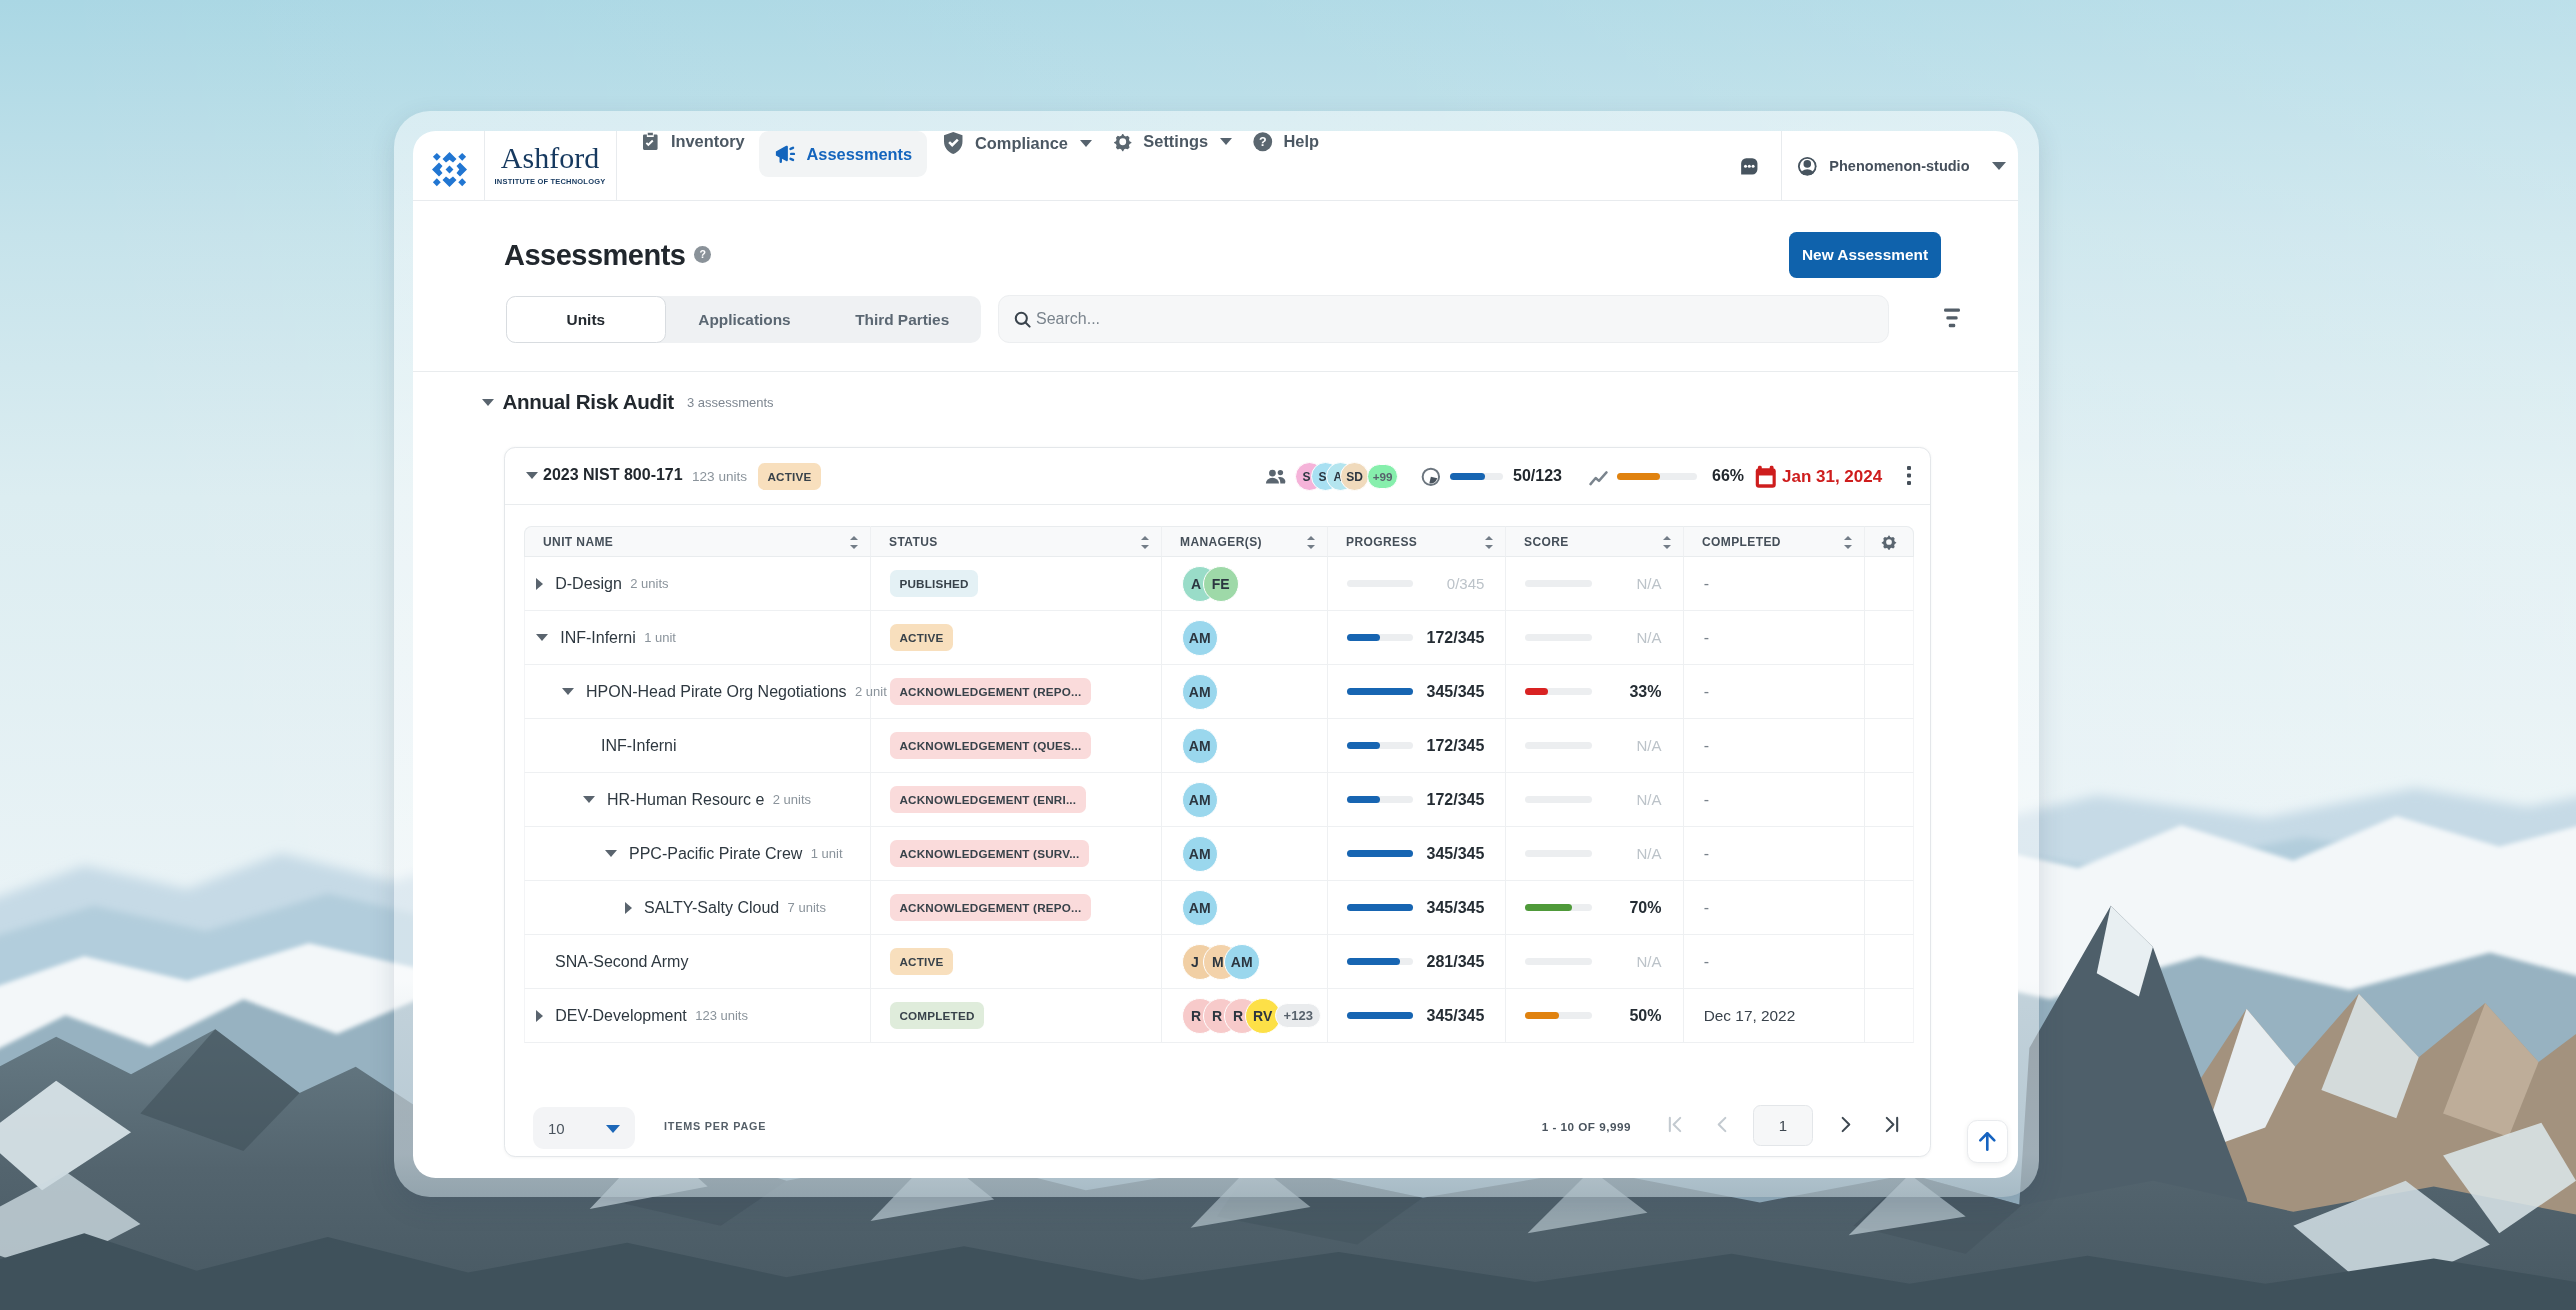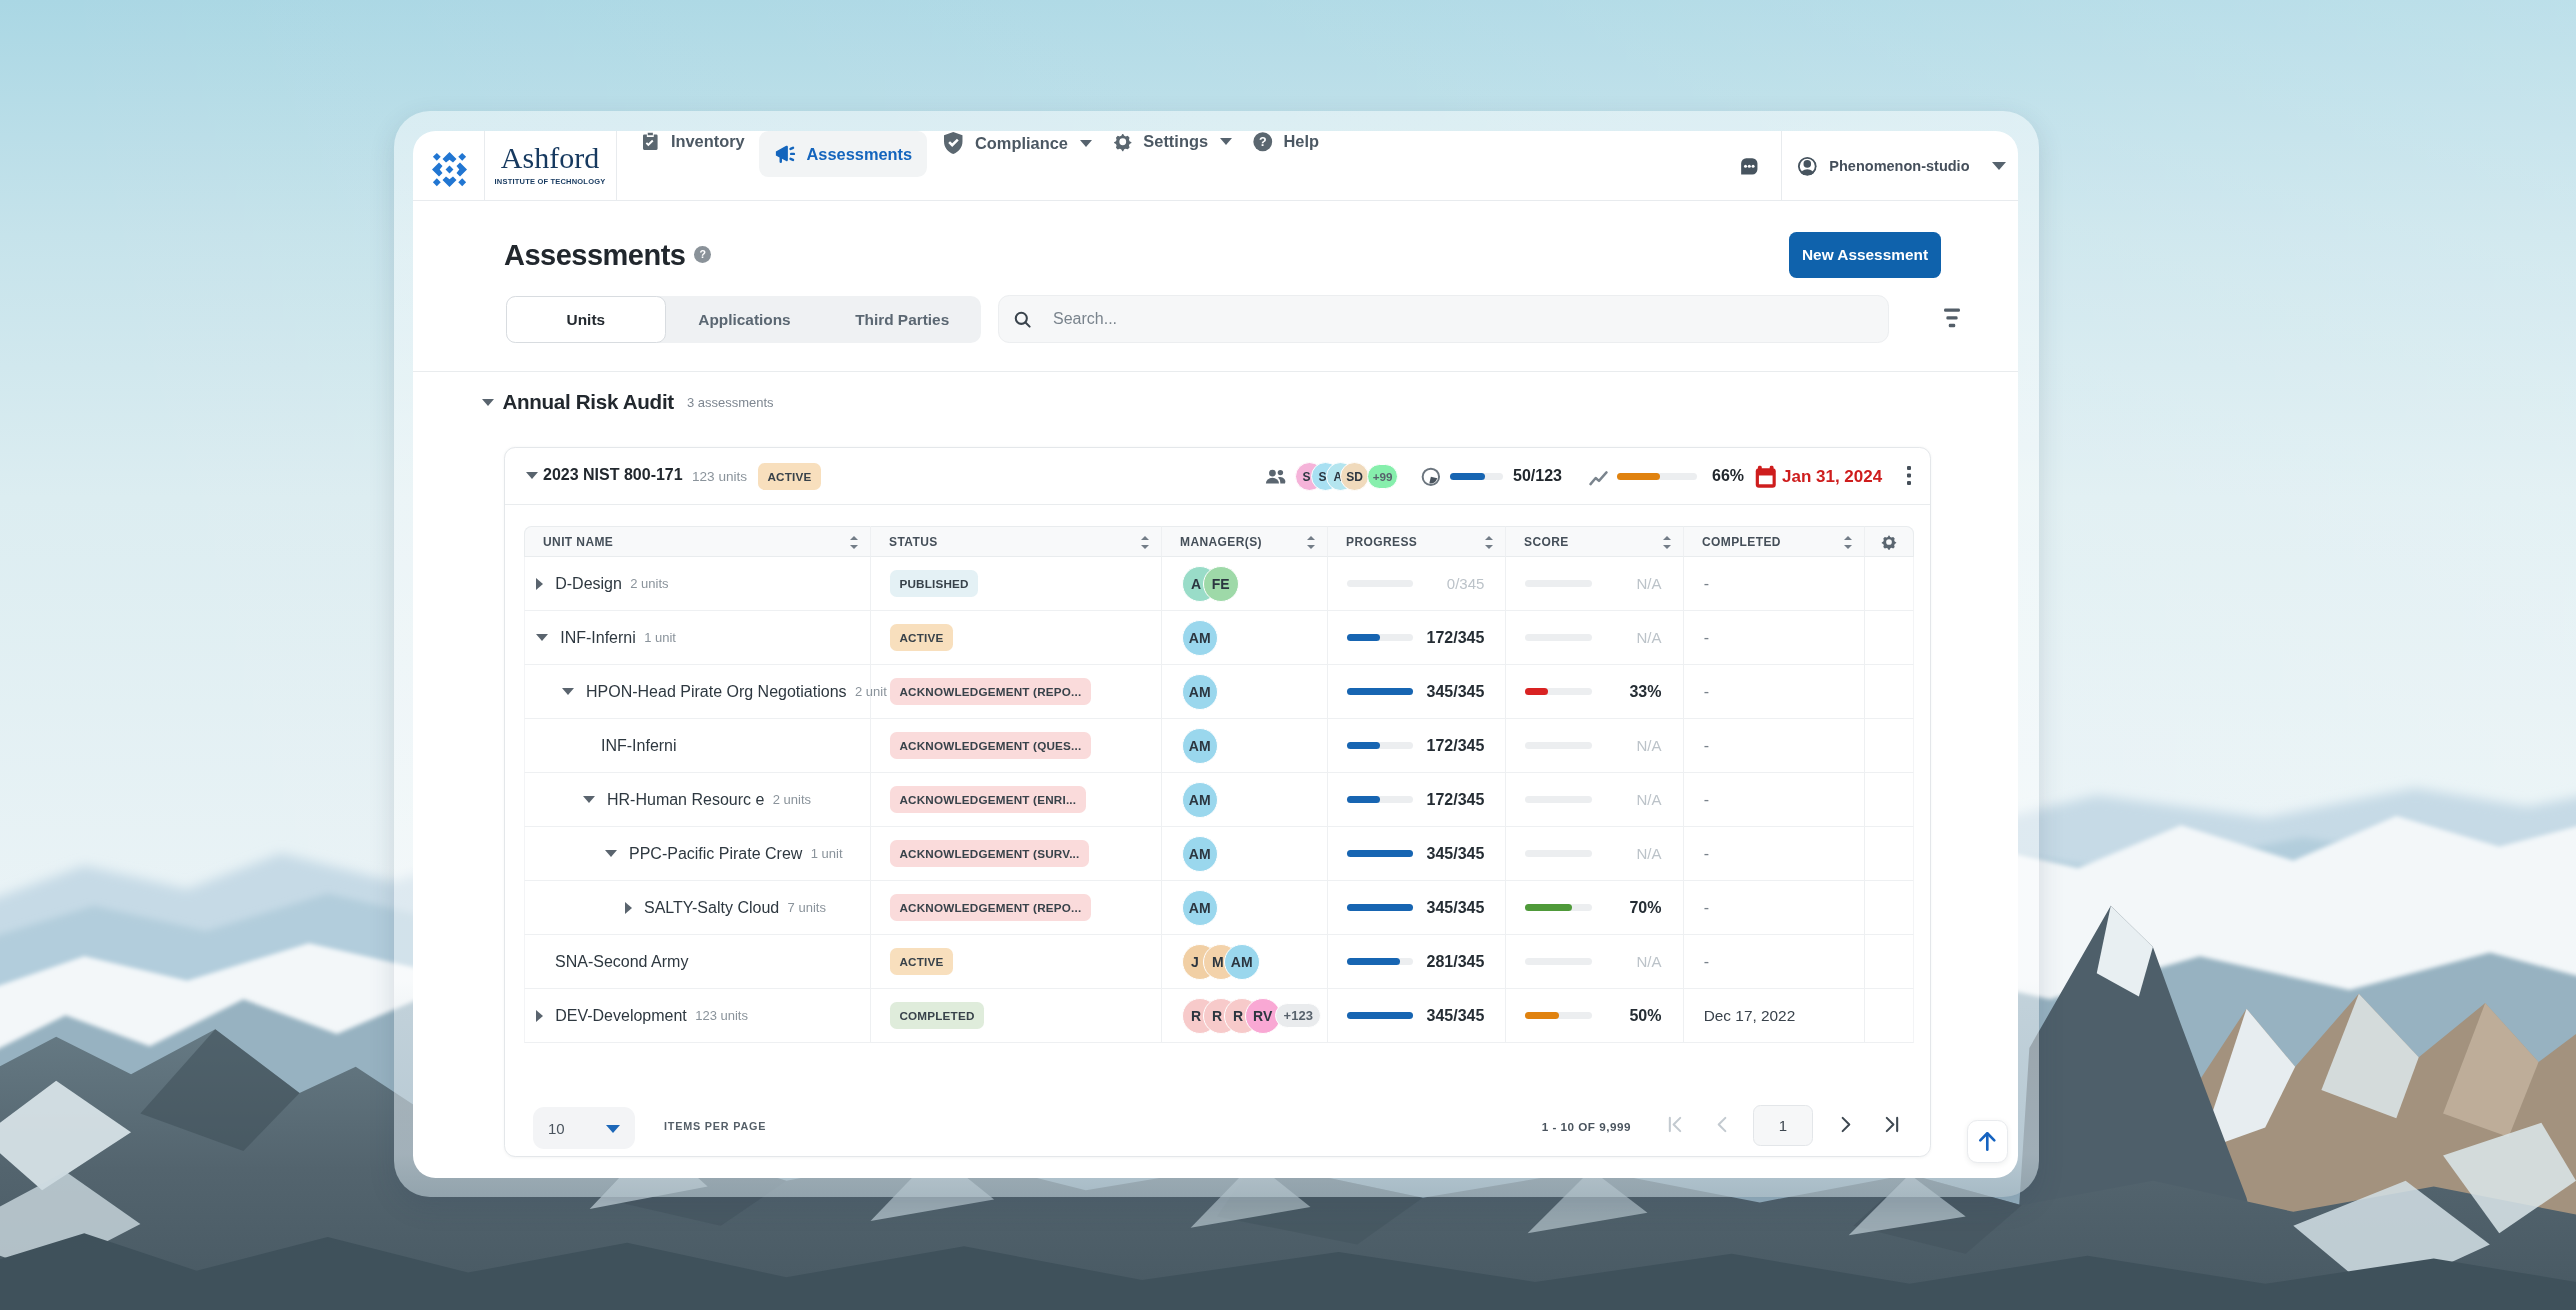--- a/index.html
+++ b/index.html
@@ -31,21 +31,21 @@
   .title { position:absolute; left:91px; top:108px; font-size:29px; font-weight:bold; color:#21272d; letter-spacing:-0.5px; display:flex; align-items:center; }
   .btn { position:absolute; left:1376px; top:101px; width:152px; height:46px; background:#0f62ac;
     border-radius:7.5px; color:#fff; font-size:15.4px; font-weight:bold; display:flex; align-items:center; justify-content:center; }
 
   
   .tabs { position:absolute; left:93px; top:165px; width:475px; height:47px; background:#eff1f3; border-radius:10.3px; display:flex; }
   .tab { flex:1; display:flex; align-items:center; justify-content:center; font-size:15.4px; font-weight:bold; color:#5b6772; }
   .tab.active { background:#ffffff; border:0.9px solid #d8dce0; border-radius:9.4px; color:#23292f; }
   .search { position:absolute; left:585px; top:164px; width:891px; height:48px; background:#f6f7f8; border:0.9px solid #eceef0; border-radius:11.2px;
     display:flex; align-items:center; padding-left:14px; }
-  .search .ph { color:#79838c; font-size:16px; margin-left:21px; }
+  .search .ph { color:#79838c; font-size:16px; margin-left:4px; }
   .filter { position:absolute; left:1530px; top:176px; }
   .hr1 { position:absolute; left:0; top:240px; width:100%; height:0.9px; background:#e9ecee; }
 
   
   .sech { position:absolute; left:69px; top:259px; display:flex; align-items:center; }
   .sech .tri { width:0; height:0; border-left:6px solid transparent; border-right:6px solid transparent; border-top:7.5px solid #59646e; margin-right:8.4px; }
   .sech .t1 { font-size:20.6px; font-weight:bold; color:#22282e; letter-spacing:-0.3px; }
   .sech .t2 { font-size:13px; color:#7e8791; margin-left:13px; }
 
   
@@ -646,21 +646,21 @@
                 <span style="margin-left:12px">DEV-Development</span>
                 <span class="sub">123 units</span>
               </div>
             </td>
         <td class="cborder"><span class="badge b-com">COMPLETED</span></td>
         <td class="cborder">
               <div class="avs">
                 <div class="av ov" style="background:#f7caca">R</div>
                 <div class="av ov" style="background:#f7caca">R</div>
                 <div class="av ov" style="background:#f7caca">R</div>
-                <div class="av" style="background:#f9a8d4">RV</div>
+                <div class="av" style="background:#fde047">RV</div>
                 <div class="avpill">+123</div>
               </div>
             </td>
         <td class="cborder">
               <div class="prog">
                 <div class="track">
                   <div class="fill" style="width:66px;background:#1765b2"></div>
                 </div>
                 <span class="pnum">345/345</span>
               </div>

